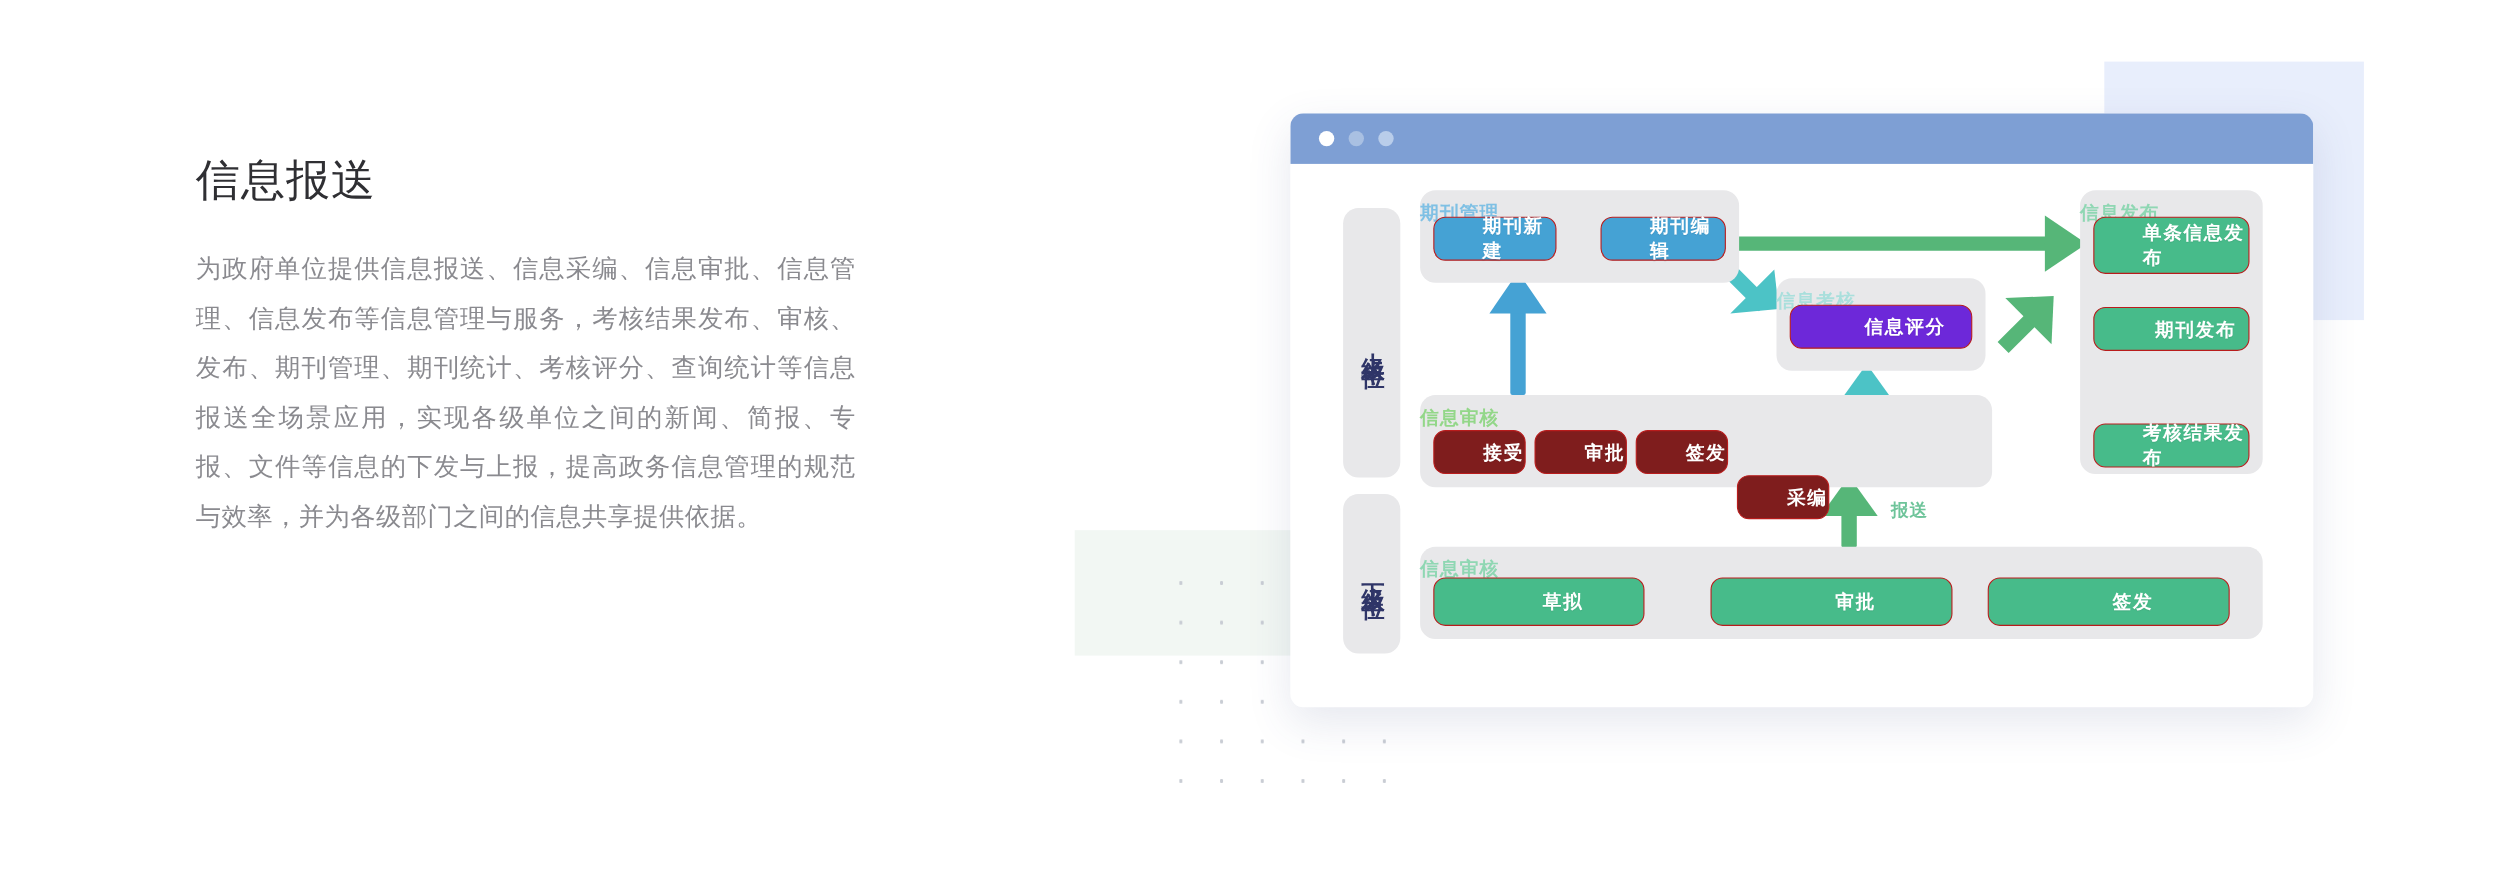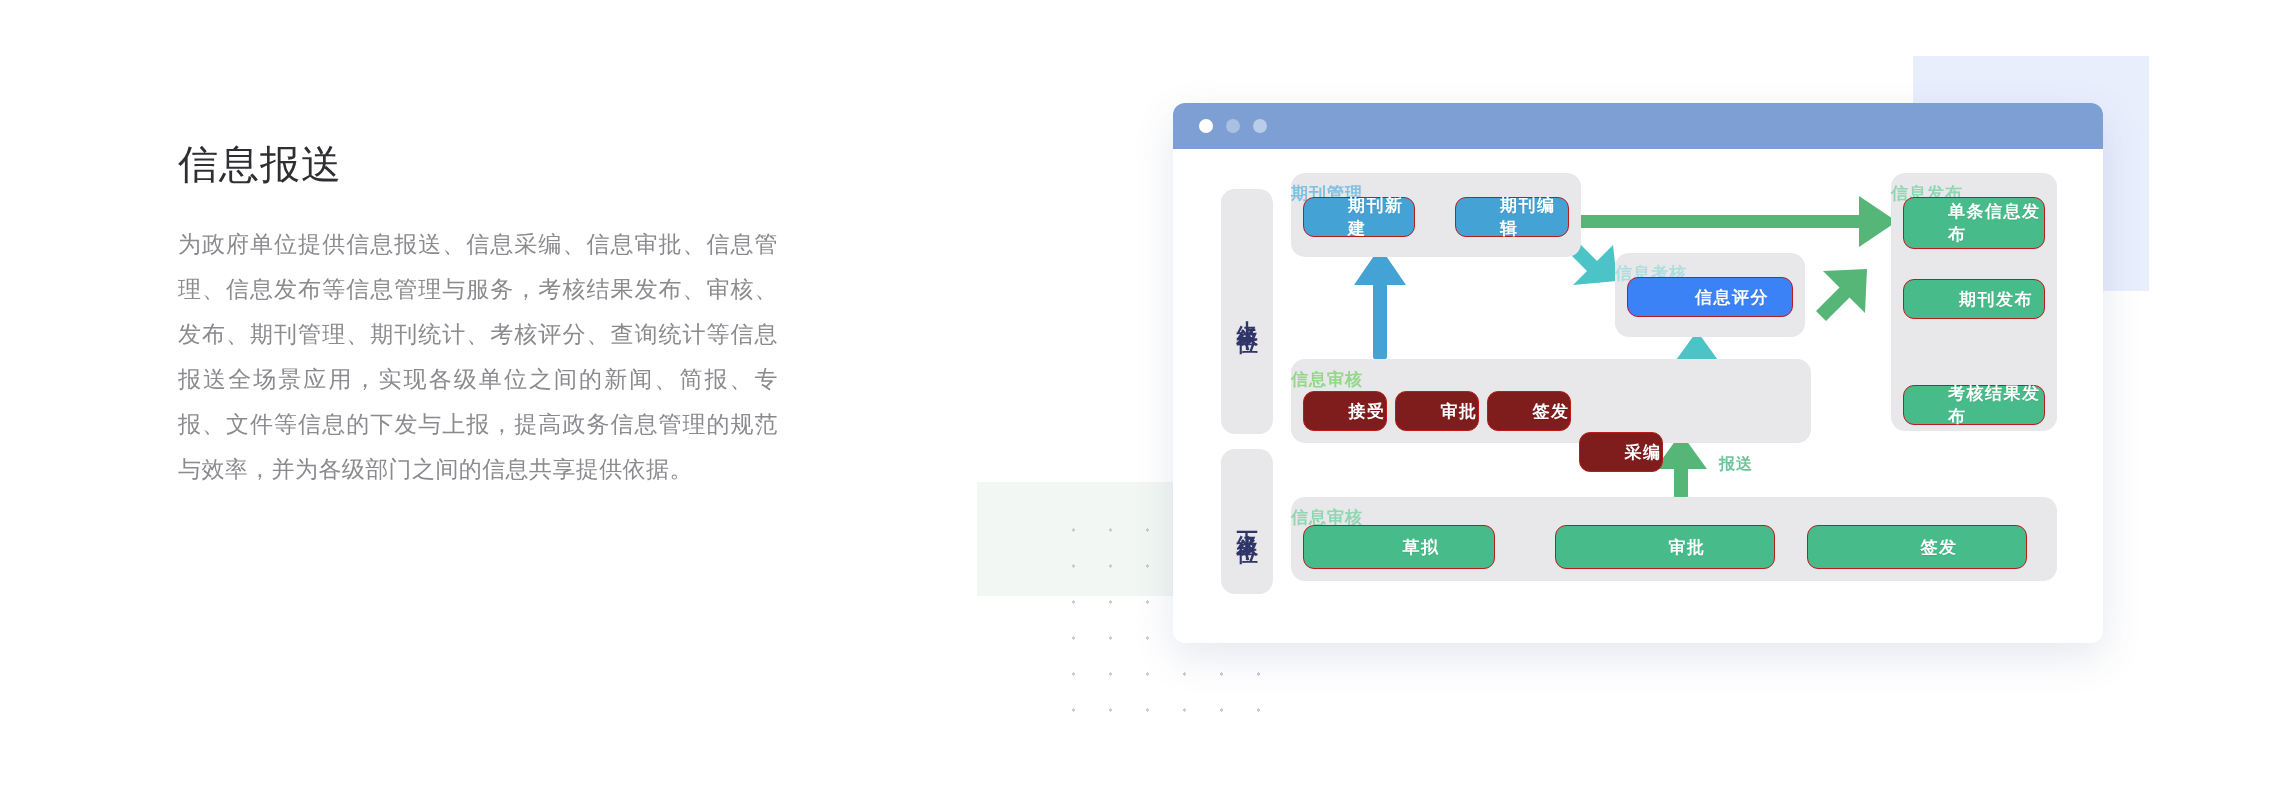--- a/index.html
+++ b/index.html
@@ -87,21 +87,21 @@
   .chip{
     position:absolute;border-radius:11px;
     display:flex;align-items:center;justify-content:center;
     color:#ffffff;font-size:17px;font-weight:700;letter-spacing:1.5px;
     border:1px solid #b91c1c;box-sizing:border-box;
     text-shadow:0 1px 1px rgba(0,0,0,.08);
     padding-left:44px;
   }
   .chip.blue{background:#45a2d4;}
   .chip.lgreen{background:#7f1d1d;}
-  .chip.teal{background:#3b82f6;text-align:right;}
+  .chip.teal{background:#6d28d9;text-align:right;}
   .chip.mint{background:#47bb8a;}
 
   
   .arrows{position:absolute;left:0;top:0;width:930px;height:494px;pointer-events:none;}
 
   .note{
     position:absolute;font-size:16px;font-weight:700;color:#6ec49a;
     letter-spacing:1px;
   }
 </style>

